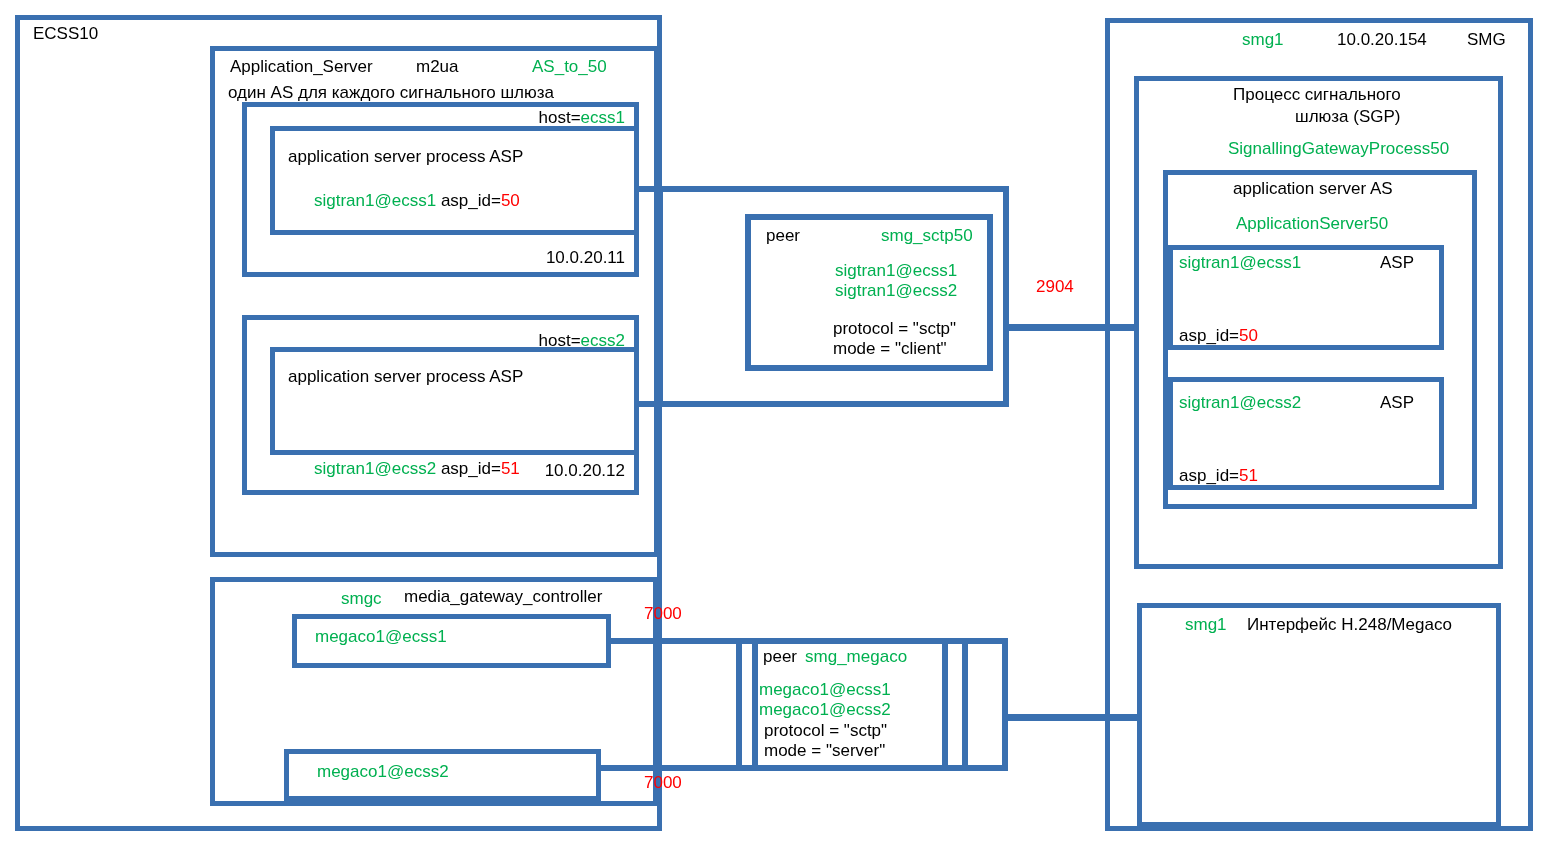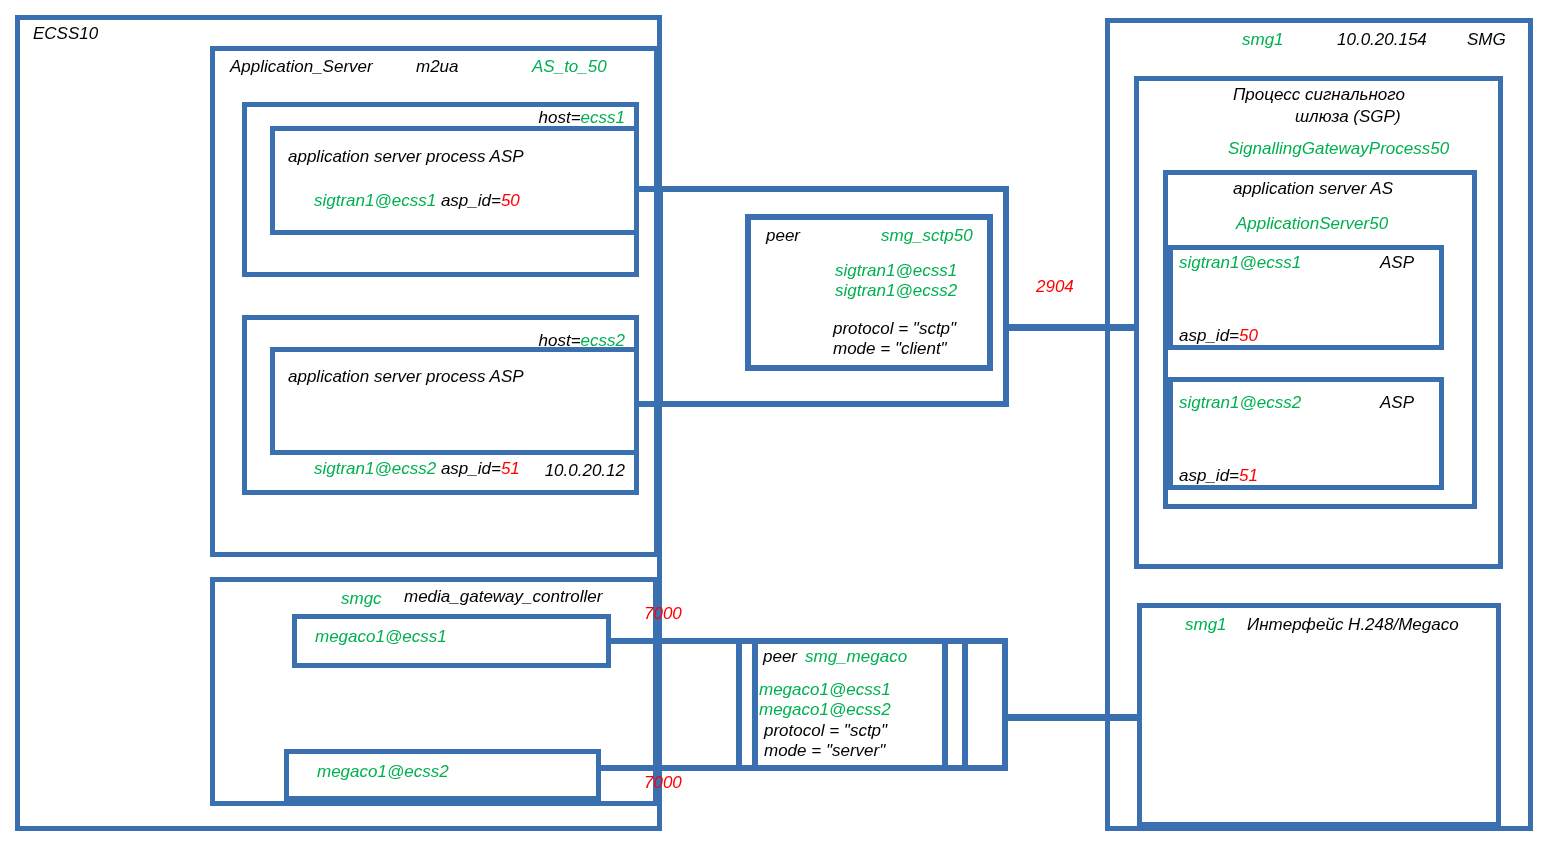--- a/index.html
+++ b/index.html
@@ -5,21 +5,20 @@
   :root{
     --blue:#3a70b0;
     --green:#00b050;
     --red:#ff0000;
   }
   html,body{margin:0;padding:0;background:#ffffff;}
   #stage{
     position:relative;width:1547px;height:849px;overflow:hidden;
     font-family:"Liberation Sans", sans-serif;font-size:17px;color:#000;
     background:#ffffff;
-    font-style:italic;
   }
   .box{position:absolute;border:5px solid var(--blue);box-sizing:border-box;background:transparent;}
   .box.thick{border-width:6px;}
   .line{position:absolute;background:var(--blue);}
   .txt{position:absolute;white-space:nowrap;}
   .green{color:var(--green);}
   .red{color:var(--red);}
   .ralign{text-align:right;}
 </style>
 </head>
@@ -27,30 +26,32 @@
 
 <div id="stage">
 
   <div class="box" style="left:15px;top:15px;width:647px;height:816px;"></div>
   <div class="txt" style="left:33px;top:24px;">ECSS10</div>
 
   <div class="box" style="left:210px;top:46px;width:449px;height:511px;"></div>
   <div class="txt" style="left:230px;top:57px;">Application_Server</div>
   <div class="txt" style="left:416px;top:57px;">m2ua</div>
   <div class="txt green" style="left:532px;top:57px;text-align:right;">AS_to_50</div>
+  <div class="txt" style="left:228px;top:83px;">один AS для каждого сигнального шлюза</div>
 
   <div class="box" style="left:242px;top:102px;width:397px;height:175px;"></div>
   <div class="txt ralign" style="left:242px;top:108px;width:383px;">
     <span>host=</span><span class="green">ecss1</span>
   </div>
   <div class="box" style="left:270px;top:126px;width:369px;height:109px;"></div>
   <div class="txt" style="left:288px;top:147px;">application server process ASP</div>
   <div class="txt" style="left:314px;top:191px;">
     <span class="green">sigtran1@ecss1</span><span> asp_id=</span><span class="red">50</span>
   </div>
+  <div class="txt ralign" style="left:242px;top:248px;width:383px;">10.0.20.11</div>
 
   <div class="box" style="left:242px;top:315px;width:397px;height:180px;"></div>
   <div class="txt ralign" style="left:242px;top:331px;width:383px;">
     <span>host=</span><span class="green">ecss2</span>
   </div>
   <div class="box" style="left:270px;top:347px;width:369px;height:108px;"></div>
   <div class="txt" style="left:288px;top:367px;">application server process ASP</div>
   <div class="txt" style="left:314px;top:414px;margin-top:45px;">
     <span class="green">sigtran1@ecss2</span><span> asp_id=</span><span class="red">51</span>
   </div>

